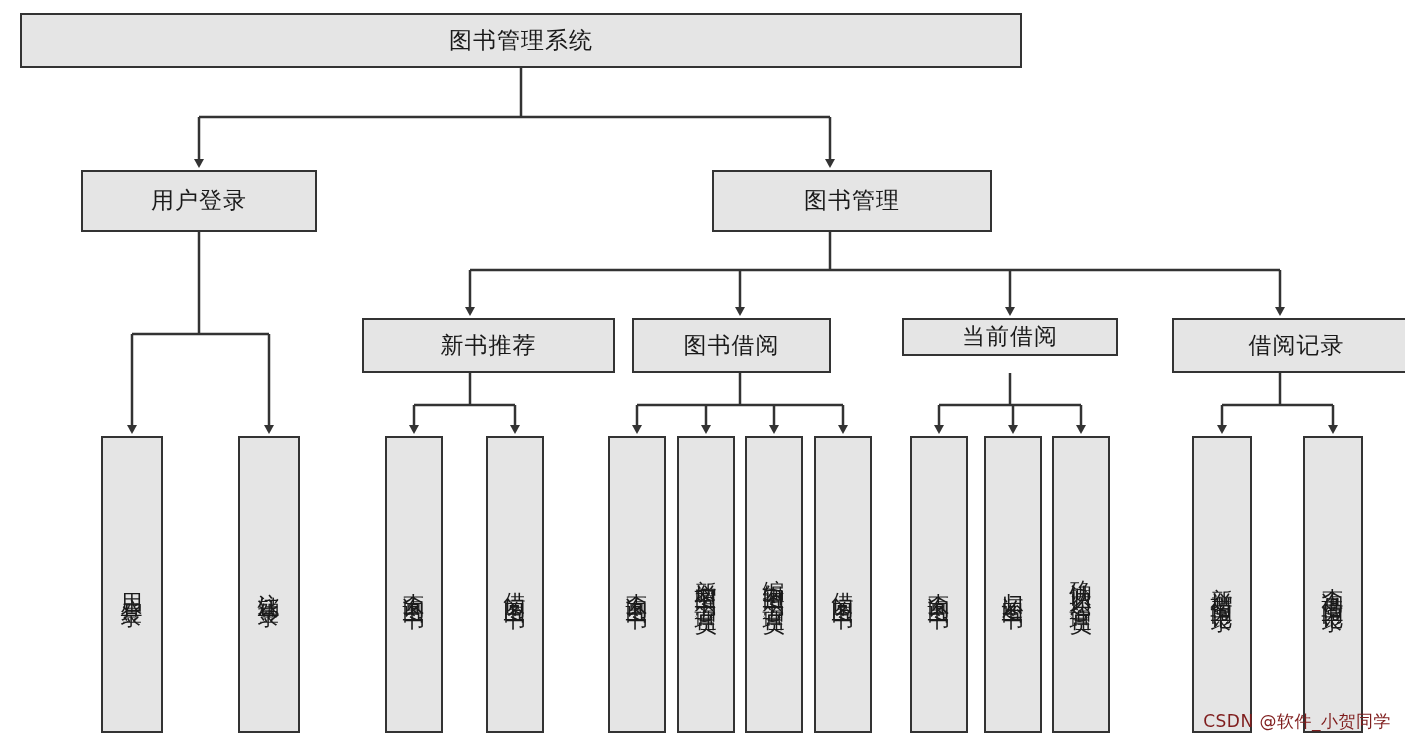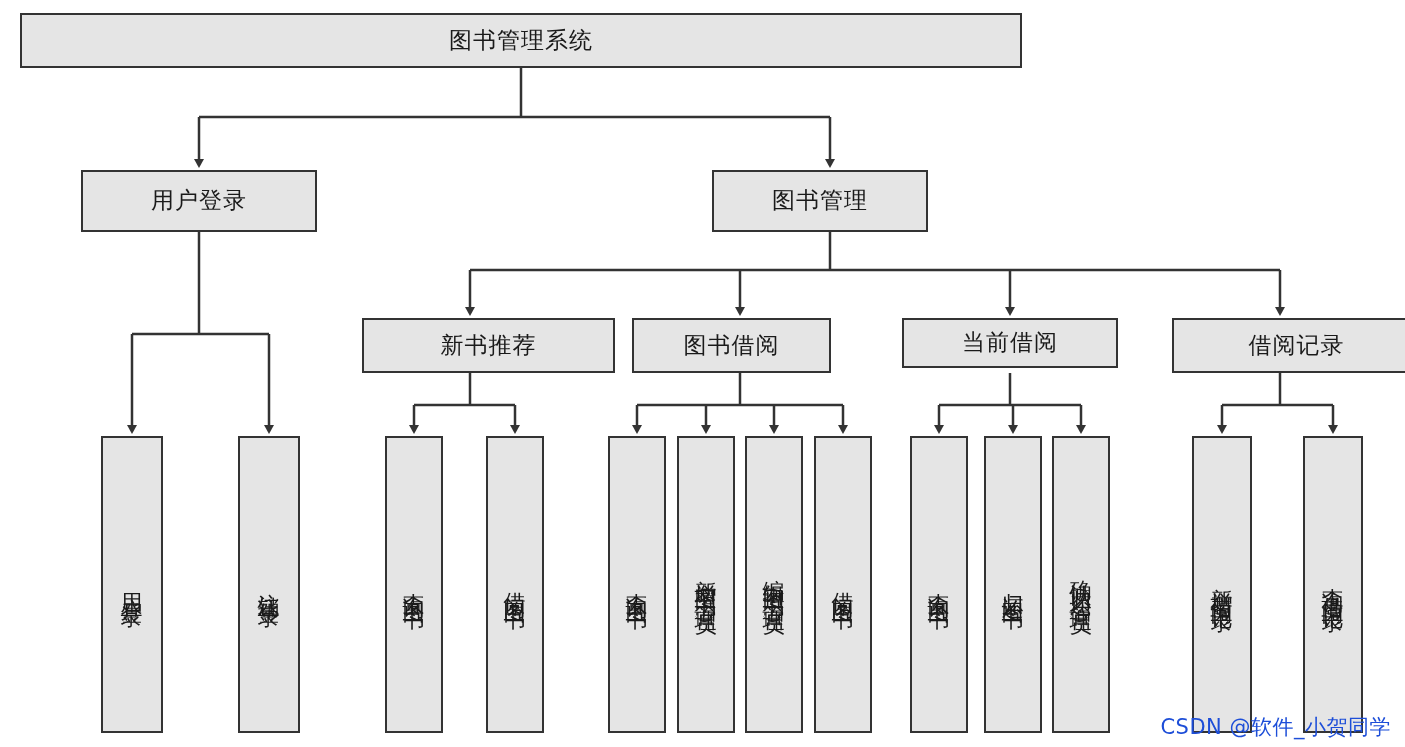--- a/index.html
+++ b/index.html
@@ -57,23 +57,23 @@
     position: absolute;
     left: 0;
     top: 0;
     width: 1405px;
     height: 747px;
     pointer-events: none;
   }
   .watermark {
     position: absolute;
     right: 14px;
-    bottom: 6px;
-    font-size: 21px;
-    color: #1d4ed8;
+    bottom: 14px;
+    font-size: 17px;
+    color: #7f1d1d;
     letter-spacing: 0.5px;
     white-space: nowrap;
   }
 </style>
 </head>
 <body>
 
 <div id="canvas">
 
   <svg class="links" viewBox="0 0 1405 747" xmlns="http://www.w3.org/2000/svg">
@@ -126,31 +126,31 @@
     </g>
   </svg>
 
   <div class="node horiz root" style="left:20px; top:13px; width:1002px; height:55px;">
     <span>图书管理系统</span>
   </div>
 
   <div class="node horiz" style="left:81px; top:170px; width:236px; height:62px;">
     <span>用户登录</span>
   </div>
-  <div class="node horiz" style="left:712px; top:170px; width:216px; height:62px;">
+  <div class="node horiz" style="left:712px; top:170px; width:280px; height:62px;">
     <span>图书管理</span>
   </div>
 
   <div class="node horiz" style="left:362px; top:318px; width:253px; height:55px;">
     <span>新书推荐</span>
   </div>
   <div class="node horiz" style="left:632px; top:318px; width:199px; height:55px;">
     <span>图书借阅</span>
   </div>
-  <div class="node horiz" style="left:902px; top:318px; width:216px; height:50px;">
+  <div class="node horiz" style="left:902px; top:318px; width:216px; height:38px;">
     <span>当前借阅</span>
   </div>
   <div class="node horiz" style="left:1172px; top:318px; width:249px; height:55px;">
     <span>借阅记录</span>
   </div>
 
   <div class="node vert" style="left:101px; top:436px; width:62px; height:297px;">
     <span class="vtext">用户登录</span>
   </div>
   <div class="node vert" style="left:238px; top:436px; width:62px; height:297px;">

